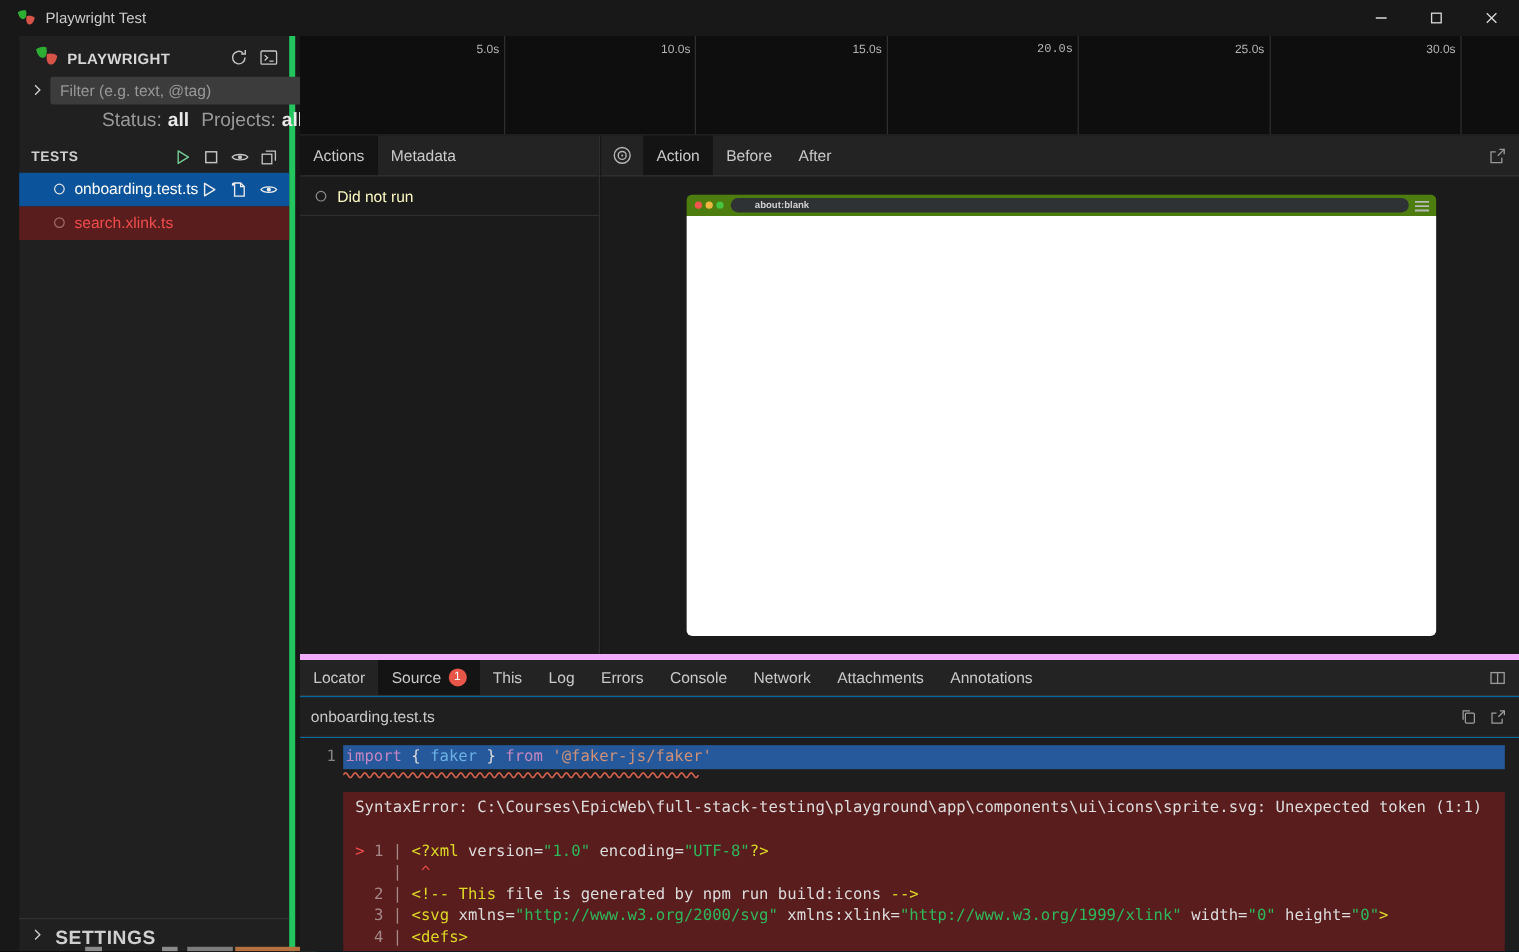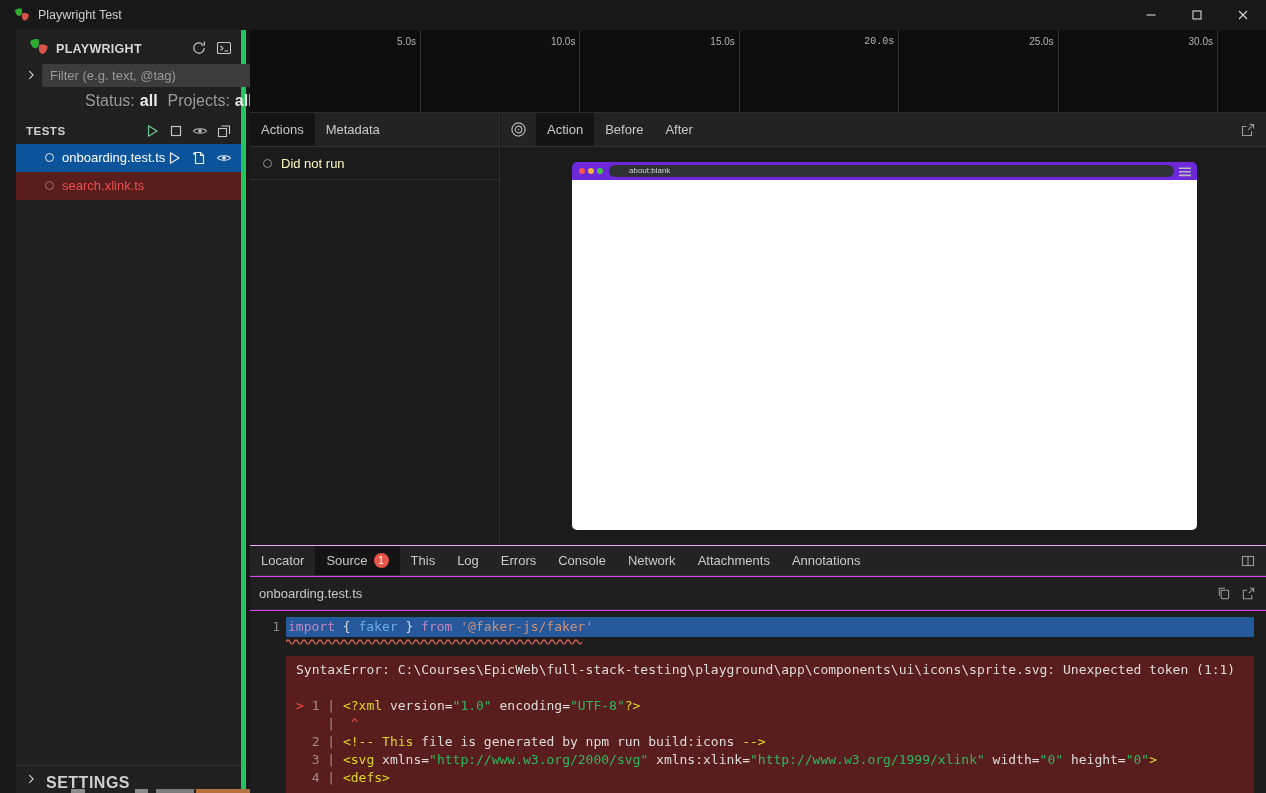--- a/index.html
+++ b/index.html
@@ -60,31 +60,31 @@
          display:flex;align-items:center;justify-content:center;font-family:"Liberation Sans",sans-serif;}
   .emptyrow{position:absolute;top:34px;left:0;right:0;height:33px;border-bottom:1px solid #2e2e2e;display:flex;align-items:center;}
   .emptyrow .ring{width:9px;height:9px;border-radius:50%;border:1.5px solid #8f8f8f;margin-left:13px;}
   .emptyrow .lbl{margin-left:9px;font-size:13px;color:#fef9c3;}
   .midright .tabbar{padding-left:9px;}
   .target-ic{align-self:center;margin-right:9px;color:#b5b5b5;cursor:pointer;}
   .bar-right-ic{margin-left:auto;align-self:center;margin-right:10px;color:#9a9a9a;cursor:pointer;}
 
   
   .browser{position:absolute;left:71px;top:49px;width:625px;height:368px;border-radius:5px;overflow:hidden;}
-  .chrome{position:absolute;top:0;left:0;right:0;height:18px;background:#6d28d9;}
+  .chrome{position:absolute;top:0;left:0;right:0;height:18px;background:#4d7c0f;font-weight:bold;}
   .dots{position:absolute;left:7px;top:6px;display:flex;gap:3px;}
   .dot{width:6px;height:6px;border-radius:50%;}
   .dot.r{background:#f4554d;} .dot.y{background:#f0b73f;} .dot.g{background:#45c440;}
   .pill{position:absolute;left:37px;top:3px;width:565px;height:12px;background:#2f3235;border-radius:6px;}
   .pill .url{position:absolute;left:20px;top:0;line-height:12px;font-size:8px;color:#cfcfcf;}
   .burger{position:absolute;right:6px;top:5px;color:#b8b8b8;}
   .page{position:absolute;top:18px;left:0;right:0;bottom:0;background:#ffffff;}
 
   
-  .bottom{position:absolute;left:250px;top:545px;right:0;bottom:0;background:#d946ef;border-top:1px solid #f0abfc;}
+  .bottom{position:absolute;left:250px;top:545px;right:0;bottom:0;background:#0369a1;border-top:5px solid #f0abfc;}
   .bottom .tabbar{height:30px;}
   .filebar{position:absolute;top:31px;left:0;right:0;height:33px;background:#1f1f1f;border-bottom:1px solid #2c2c2c;
            display:flex;align-items:center;}
   .filebar .fname{margin-left:9px;font-size:13px;color:#c8c8c8;}
   .filebar .ficons{margin-left:auto;margin-right:10px;display:flex;gap:10px;color:#9f9f9f;}
   .srcarea{position:absolute;top:65px;left:0;right:0;bottom:0;background:#1d1d1d;overflow:hidden;
            font-family:"DejaVu Sans Mono",monospace;font-size:13px;}
   .gutter{position:absolute;left:0;top:6px;width:30px;text-align:right;color:#858585;line-height:20px;}
   .codeline{position:absolute;left:36px;top:6px;width:968px;height:20px;background:#25599c;line-height:20px;
             white-space:pre;padding-left:2px;}

